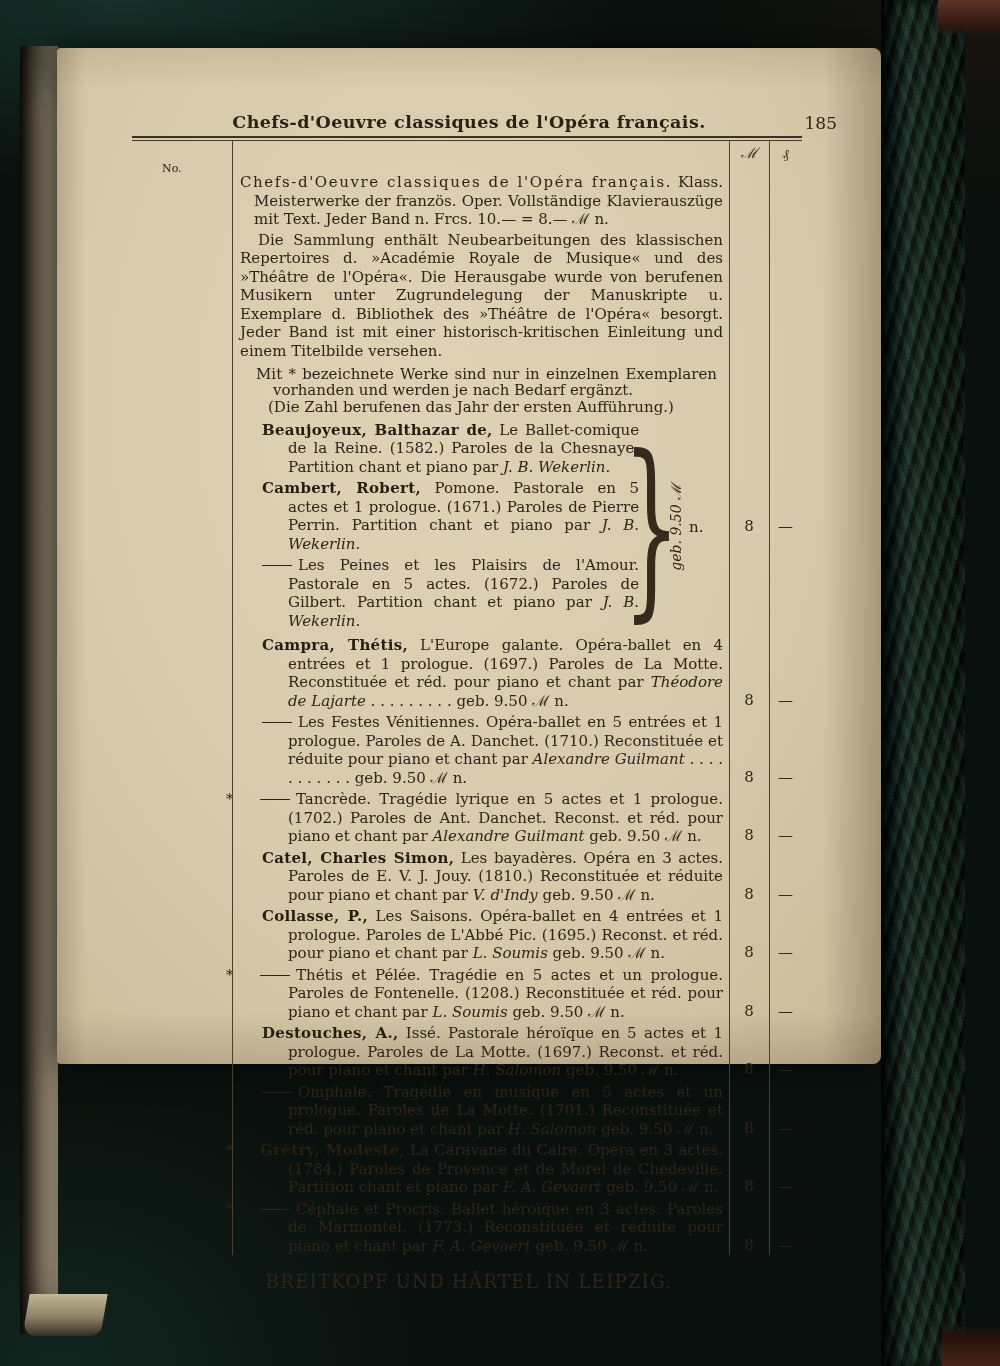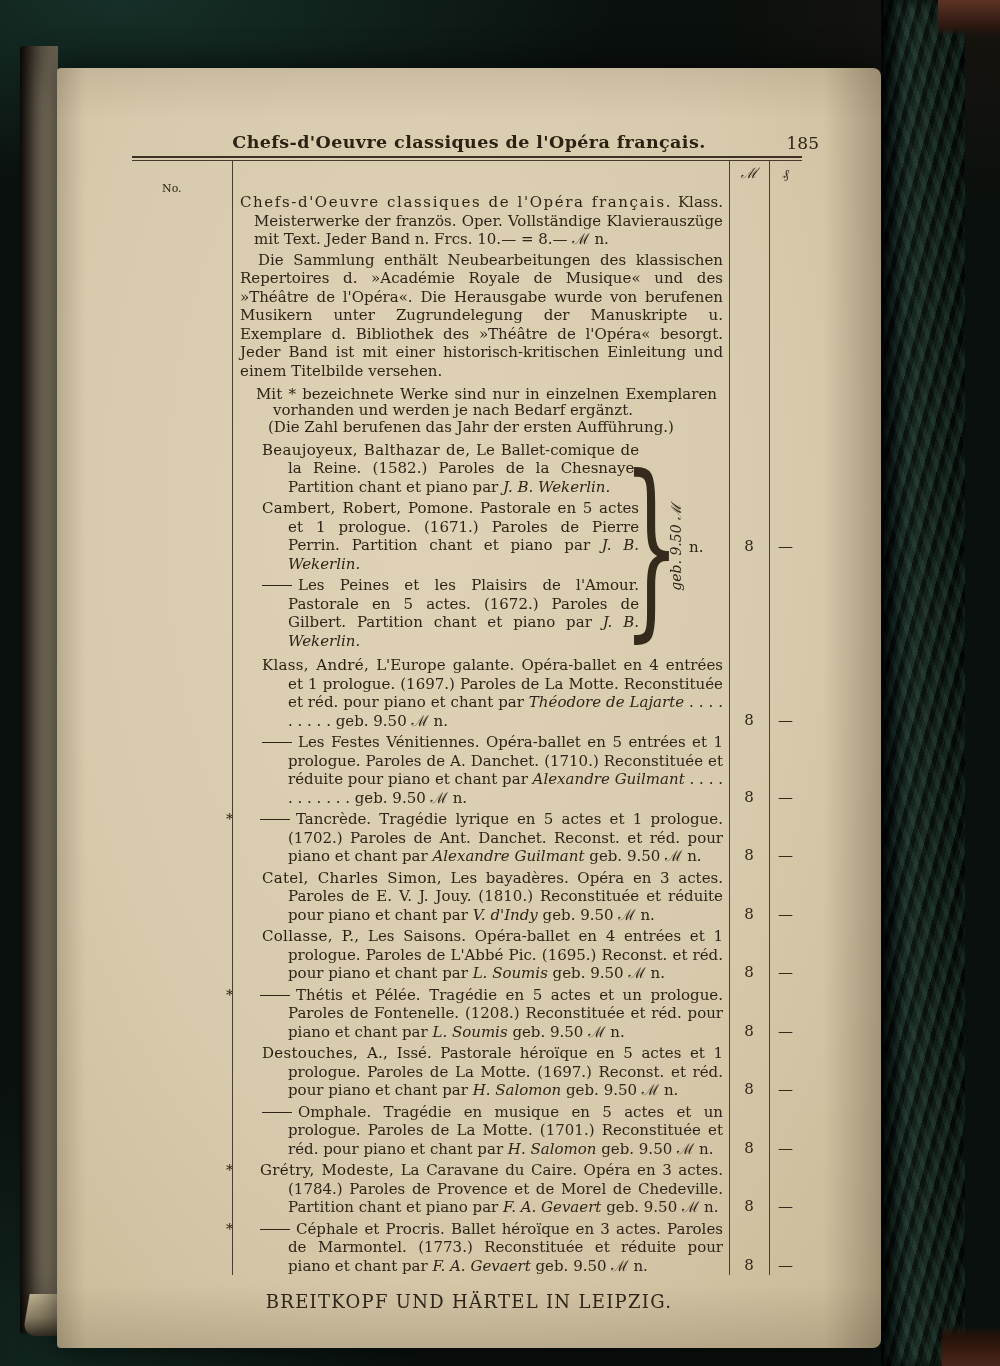--- a/index.html
+++ b/index.html
@@ -39,37 +39,36 @@
     position:absolute; right:0; top:0; width:62px; height:36px;
     background:linear-gradient(180deg,#5e3325,#2b1710 75%, rgba(0,0,0,0));
   }
   .cover-bottom-leather {
     position:absolute; right:0; bottom:0; width:58px; height:40px;
     background:linear-gradient(0deg,#4a251a,#241209 75%, rgba(0,0,0,0));
   }
 
   
   .page {
-    position:absolute; left:57px; top:48px; width:824px; height:1280px;
+    position:absolute; left:57px; top:48px; width:824px; height:1016px;
     background:
       linear-gradient(90deg, rgba(60,45,25,.20) 0, rgba(0,0,0,0) 3.5%),
       linear-gradient(270deg, rgba(50,38,20,.28) 0, rgba(0,0,0,0) 7%),
       linear-gradient(0deg, rgba(60,45,25,.16) 0, rgba(0,0,0,0) 5%),
       linear-gradient(180deg, rgba(60,45,25,.10) 0, rgba(0,0,0,0) 4%),
       radial-gradient(ellipse at 45% 35%, #dfd2b6 0%, #d8caac 55%, #c8b997 100%);
     border-radius:4px 8px 8px 4px;
     box-shadow:0 0 34px rgba(0,0,0,.65);
     color:#2e2518;
-    margin-top:20px;
   }
   .page-inner { padding-top:64px; }
 
   .hdr { position:relative; height:24px; }
   .hdr-title { text-align:center; font-weight:bold; font-size:17.5px; letter-spacing:.4px; color:#2b2213; }
-  .hdr-num { position:absolute; right:62px; top:1px; font-size:17px; }
+  .hdr-num { position:absolute; right:44px; top:1px; font-size:17px; }
 
   .catalog { position:relative; margin-left:75px; width:670px; font-size:15px; line-height:18.5px; }
   .dblrule { height:5px; border-top:2px solid #3c3122; border-bottom:1px solid #453a29; }
   .vr { position:absolute; top:5px; bottom:0; width:1px; background:#4a3e2c; }
   .vr1 { left:100px; } .vr2 { left:597px; } .vr3 { left:637px; }
 
   .colhead { position:relative; height:32px; }
   .ch-no   { position:absolute; left:30px; top:19px; font-size:11px; }
   .ch-mark { position:absolute; left:597px; top:3px; width:40px; text-align:center; font-style:italic; font-size:14.5px; }
   .ch-pf   { position:absolute; left:637px; top:3px; width:33px; text-align:center; font-style:italic; font-size:13.5px; }
@@ -80,21 +79,21 @@
   .cell-pf   { width:33px; display:flex; justify-content:center; align-items:flex-end; padding-bottom:1px; font-size:15px; }
   .row.center .cell-mark, .row.center .cell-pf { align-items:center; }
 
   .intro1 { text-align:justify; padding-left:14px; text-indent:-14px; margin-bottom:2px; }
   .sperr  { letter-spacing:1.6px; }
   .intro2 { text-align:justify; text-indent:18px; margin-bottom:7px; }
   .note   { font-size:15px; line-height:15.5px; text-align:justify; margin:0 6px 2px 16px; padding-left:17px; text-indent:-17px; }
   .n2     { margin-left:28px; margin-bottom:2px; }
 
   .entry { text-align:justify; margin-left:22px; padding-left:26px; text-indent:-26px; }
-  .lead  { font-weight:normal; letter-spacing:.3px; color:#261e10; }
+  .lead  { font-weight:bold; letter-spacing:.3px; color:#261e10; }
   .it    { font-style:italic; }
   .star  { display:inline-block; width:8px; margin-left:-10px; }
   .cdash { display:inline-block; width:30px; height:0; border-top:1.5px solid #2e2518; vertical-align:4px; margin-right:6px; }
 
   .group-main { display:flex; }
   .group-items { width:400px; }
   .group-items .entry { margin-bottom:3px; }
   .group-brace { width:24px; display:flex; align-items:center; justify-content:center; overflow:visible; }
   .group-brace span { font-size:215px; line-height:170px; transform:scale(.42,.90); color:#352b1c; }
   .group-rot { width:26px; display:flex; align-items:center; justify-content:center; }
@@ -158,21 +157,21 @@
                 </div>
               <div class="group-n">n.</div>
             </div>
           </div>
           <div class="cell-mark">8</div>
           <div class="cell-pf">—</div>
         </div>
 
       <div class="row">
             <div class="cell-main">
-              <p class="entry"><span class="lead">Klass, André,</span><span> L'Europe galante. Opéra-ballet en 4 entrées et 1 prologue. (1697.) Paroles de La Motte. Reconstituée et réd. pour piano et chant par </span><span class="it">Théodore de Lajarte</span><span> . . . . . . . . . geb. 9.50 ℳ n.</span></p>
+              <p class="entry"><span class="lead">Campra, Thétis,</span><span> L'Europe galante. Opéra-ballet en 4 entrées et 1 prologue. (1697.) Paroles de La Motte. Reconstituée et réd. pour piano et chant par </span><span class="it">Théodore de Lajarte</span><span> . . . . . . . . . geb. 9.50 ℳ n.</span></p>
             </div>
             <div class="cell-mark">8</div>
             <div class="cell-pf">—</div>
           </div>
           <div class="row">
             <div class="cell-main">
               <p class="entry"><span class="cdash"></span><span>Les Festes Vénitiennes. Opéra-ballet en 5 entrées et 1 prologue. Paroles de A. Danchet. (1710.) Reconstituée et réduite pour piano et chant par </span><span class="it">Alexandre Guilmant</span><span> . . . . . . . . . . . geb. 9.50 ℳ n.</span></p>
             </div>
             <div class="cell-mark">8</div>
             <div class="cell-pf">—</div>

